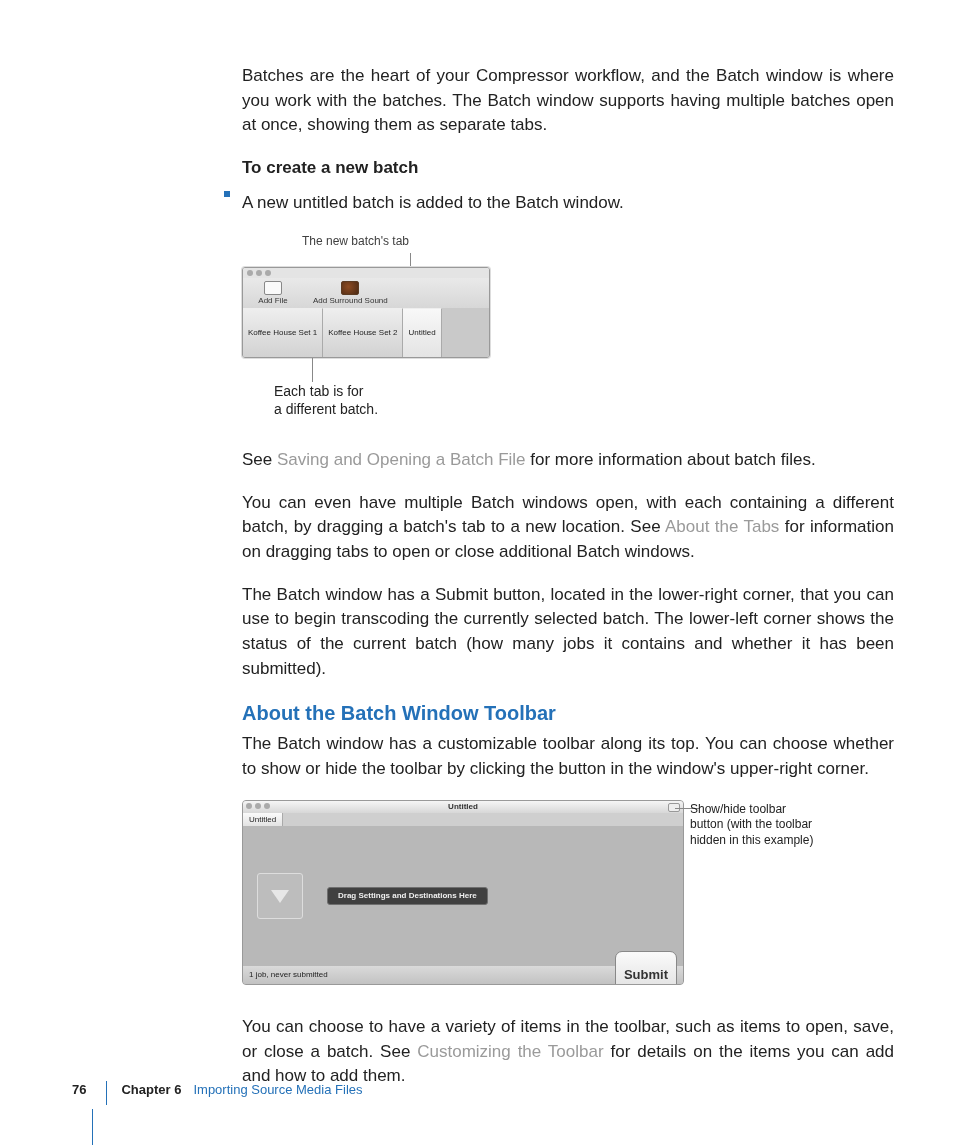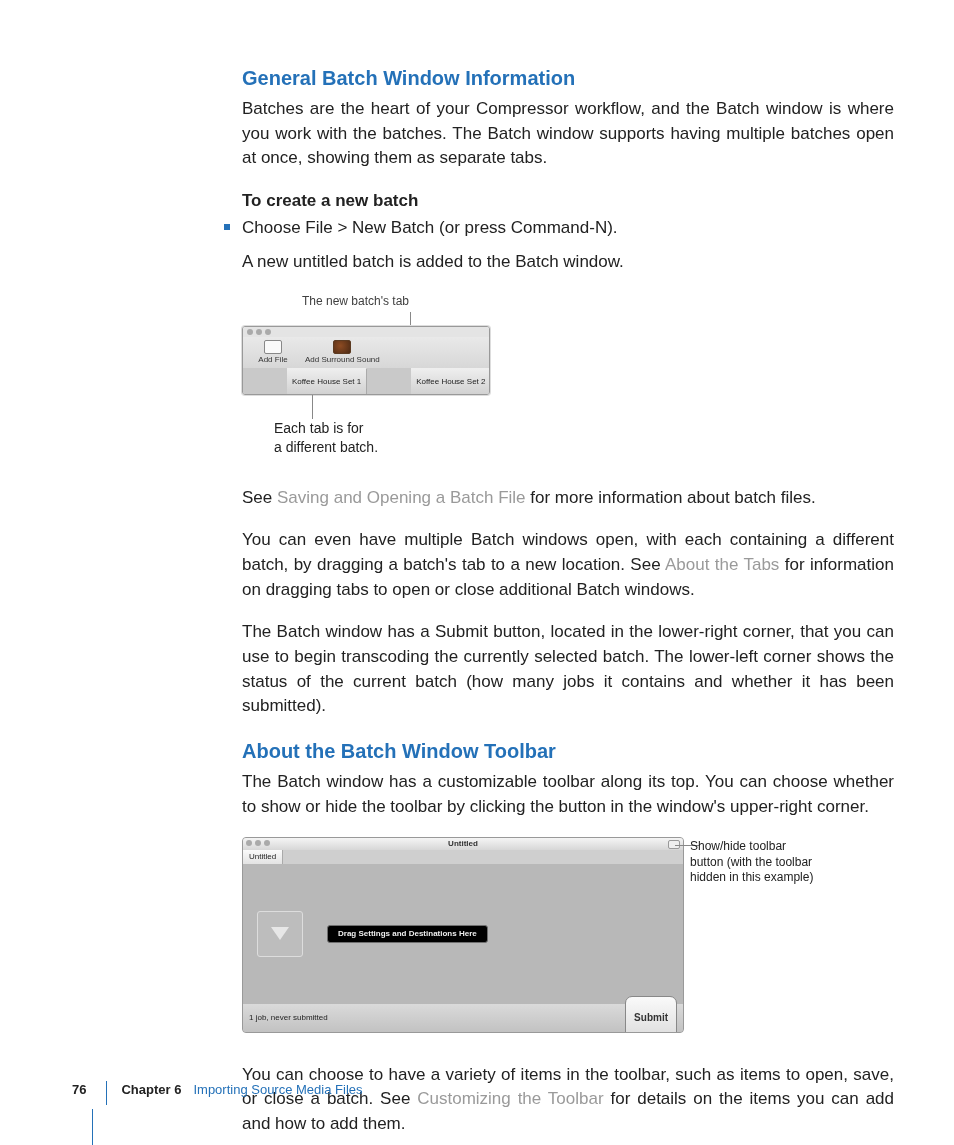--- a/index.html
+++ b/index.html
@@ -84,21 +84,21 @@
     height: 10px;
     background: #e4e4e4;
     display: flex;
     align-items: center;
     padding-left: 4px;
     gap: 3px;
   }
   .traffic { width:6px; height:6px; border-radius:50%; background:#aaa; }
   .toolbar-row {
     display: flex;
-    gap: 8px;
+    gap: 16px;
     padding: 3px 6px 2px 6px;
     font-size: 8px;
     color: #333;
     background: linear-gradient(#e9e9e9,#d7d7d7);
     align-items: flex-start;
   }
   .tool-item {
     display: flex;
     flex-direction: column;
     align-items: center;
@@ -113,26 +113,25 @@
     box-sizing: border-box;
   }
   .tool-icon.brown { background: radial-gradient(circle at 40% 40%, #8d4b22, #4c2a14); border-color:#5c3b22;}
   .tabs-row {
     display: flex;
     font-size: 8px;
     color: #222;
     background: #c9c9c9;
   }
   .tab {
-    padding: 7px 5px;
+    padding: 18px 5px;
     background: linear-gradient(#eee,#d2d2d2);
     border-right: 1px solid #aaa;
     border-top: 1px solid #eee;
     white-space: nowrap;
-    margin-left: 44px;
   }
   .tab.untitled { background: linear-gradient(#f8f8f8,#e4e4e4); }
   .fig1-arrow-bot {
     margin-left: 70px;
     width: 1px;
     height: 24px;
     background: #888;
   }
   .fig1-callout-bot {
     font-size: 14px;
@@ -185,34 +184,34 @@
     background:#b8b8b8;
   }
   .drop-box {
     width: 44px; height: 44px;
     border:1px solid #ddd; border-radius:3px;
     background:#bdbdbd;
     display:flex; align-items:center; justify-content:center;
   }
   .arrow-dn { width:0;height:0;border-left:9px solid transparent;border-right:9px solid transparent;border-top:13px solid #e7e7e7; }
   .drag-pill {
-    background:#000000; color:#eee; font-size:8px; font-weight:600;
+    background:#404040; color:#eee; font-size:8px; font-weight:600;
     border:1px solid #6f6f6f; border-radius:3px;
     padding:2px 10px;
   }
   .f2-status {
     display:flex; justify-content:space-between; align-items:center;
     background:linear-gradient(#dadada,#c2c2c2);
     font-size:8px; color:#222;
-    padding:0 6px; height:28px;
+    padding:0 6px; height:18px;
   }
   .submit-pill {
     background:linear-gradient(#fafafa,#dcdcdc);
     border:1px solid #888; border-radius:7px;
-    padding:14px 8px; font-size:10px; color:#333; font-weight:600;
+    padding:14px 8px; font-size:13px; color:#333; font-weight:600;
   }
 
   .fig2-callout {
     position: absolute;
     left: 448px;
     top: 2px;
     font-size: 12px;
     color:#222;
     line-height:1.3;
     width: 180px;
@@ -240,27 +239,25 @@
   .footer .title { color:#2471b8; margin-left: 12px; }
   .left-rule {
     position:absolute; left:92px; bottom:0; width:1px; height:36px; background:#2471b8;
   }
 </style>
 </head>
 <body>
 
 <div class="page">
 
-  <h2>General Batch Window Information</h2>
   <p>Batches are the heart of your Compressor workflow, and the Batch window is where you work with the batches. The Batch window supports having multiple batches open at once, showing them as separate tabs.</p>
 
   <p class="sub-head">To create a new batch</p>
   <div class="bullet-line">
     <span class="bullet"></span>
-    <span>Choose File &gt; New Batch (or press Command-N).</span>
   </div>
   <p>A new untitled batch is added to the Batch window.</p>
 
   <div class="figure1-block">
     <div class="fig1-callout-top">The new batch's tab</div>
     <div class="fig1-arrow-top"></div>
     <div class="figure1">
       <div class="window-titlebar">
         <div class="traffic"></div>
         <div class="traffic"></div>

